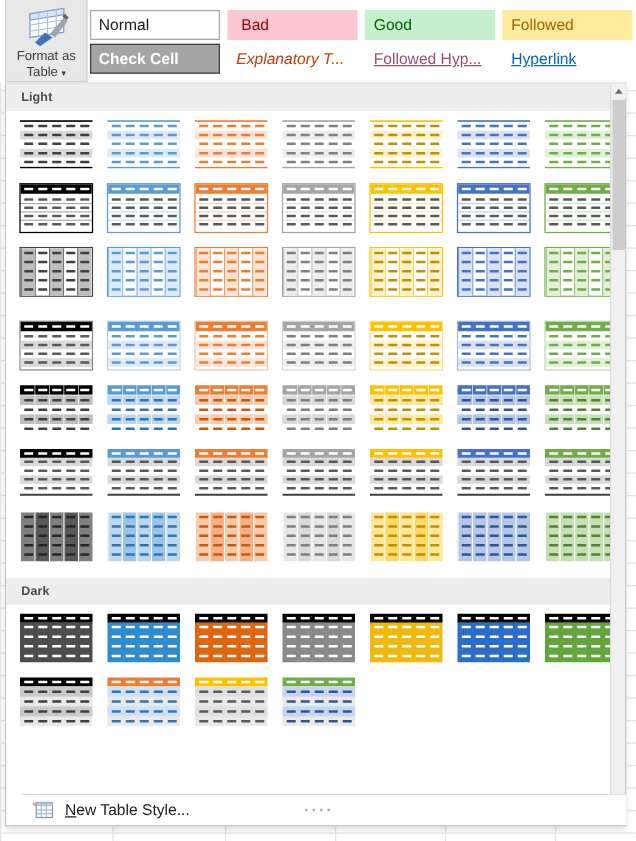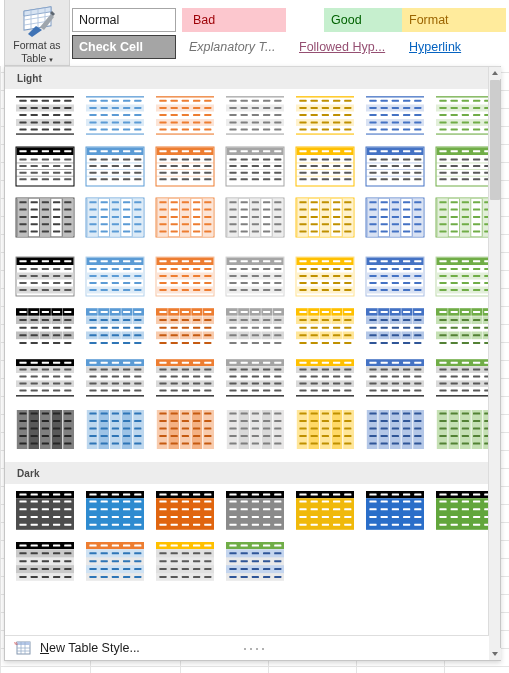--- a/index.html
+++ b/index.html
@@ -60,21 +60,21 @@
   
   .vsb { position:absolute; right:0px; top:0px; width:12px; height:593px; background:#f0f0f0; border-left:1px solid #dcdcdc;}
   .vsb-up, .vsb-dn { position:absolute; left:0; width:12px; height:12px; background:#f0f0f0; }
   .vsb-up { top:0; } .vsb-dn { bottom:0; }
   .vsb-thumb { position:absolute; left:1px; top:13px; width:10px; height:120px; background:#cdcdcd; border-radius:1px;}
   .arrw { width:0;height:0;margin:4px auto 0; }
   .arrw.up { border-left:3px solid transparent;border-right:3px solid transparent;border-bottom:4px solid #6d6d6d;}
   .arrw.dn { border-left:3px solid transparent;border-right:3px solid transparent;border-top:4px solid #6d6d6d;}
 
   
-  .cmds { position:absolute; left:0; bottom:0px; width:484px; background:#fff; border-top:1px solid #dedede; }
+  .cmds { position:absolute; left:12px; bottom:0px; width:484px; background:#fff; border-top:1px solid #dedede; }
   .cmd { height:24px; display:flex; align-items:center; padding-left:9px; font-size:12.5px; color:#1d1d1d; cursor:pointer;}
   .cmd-ico { width:17px; height:16px; margin-right:9px; position:relative; flex:0 0 auto;}
   .cmd u { text-decoration: underline; }
 
   .grip { position:absolute; left:0; bottom:3px; width:497px; text-align:center; }
   .grip span { display:inline-block; width:2px;height:2px;background:#b2b2b2;margin:0 2px; vertical-align:middle;}
 </style>
 </head>
 <body>
 
@@ -149,24 +149,24 @@
       <div class="fmt-label">Format as</div>
       <div class="fmt-label">
         <span>Table</span>
         <span class="fmt-arrow">▾</span>
       </div>
     </div>
 
     <div class="cellstyles" id="cellstyles">
         <div class="cs cs-r1" style="left: 0px; width: 104px; background: rgb(255, 255, 255); color: rgb(26, 26, 26); border: 1px solid rgb(166, 166, 166); text-align: right;">Normal</div>
         <div class="cs cs-r1" style="left: 110px; width: 104px; background: rgb(252, 199, 206); color: rgb(156, 0, 6); border: 1px solid transparent; padding-left: 10px;">Bad</div>
-        <div class="cs cs-r1" style="left: 220px; width: 104px; background: rgb(198, 239, 206); color: rgb(0, 97, 0); border: 1px solid transparent; margin-left: 32px;">Good</div>
-        <div class="cs cs-r1" style="left: 330px; width: 104px; background: rgb(255, 235, 156); color: rgb(156, 101, 0); border: 1px solid transparent;">Format</div>
+        <div class="cs cs-r1" style="left: 220px; width: 104px; background: rgb(198, 239, 206); color: rgb(0, 97, 0); border: 1px solid transparent;">Good</div>
+        <div class="cs cs-r1" style="left: 330px; width: 104px; background: rgb(255, 235, 156); color: rgb(156, 101, 0); border: 1px solid transparent;">Followed</div>
         <div class="cs cs-r2" style="left: 0px; width: 104px; background: rgb(165, 165, 165); color: rgb(255, 255, 255); border: 1px solid rgb(63, 63, 63); font-weight: bold;">Check Cell</div>
-        <div class="cs cs-r2" style="left: 110px; width: 104px; background: rgb(255, 255, 255); color: #737373; border: 1px solid transparent; font-style: italic;">Explanatory T...</div>
+        <div class="cs cs-r2" style="left: 110px; width: 104px; background: rgb(255, 255, 255); color: #c2410c; border: 1px solid transparent; font-style: italic;">Explanatory T...</div>
         <div class="cs cs-r2" style="left: 220px; width: 104px; background: rgb(255, 255, 255); color: rgb(149, 79, 114); border: 1px solid transparent; text-decoration: underline;">Followed Hyp...</div>
         <div class="cs cs-r2" style="left: 330px; width: 104px; background: rgb(255, 255, 255); color: rgb(5, 99, 193); border: 1px solid transparent; text-decoration: underline;">Hyperlink</div>
       </div>
   </div>
 
   <div class="gallery">
 
     <div class="gal-scroll" id="galbody">
         <div class="grp-head">Light</div>
         <div class="grp-body">

